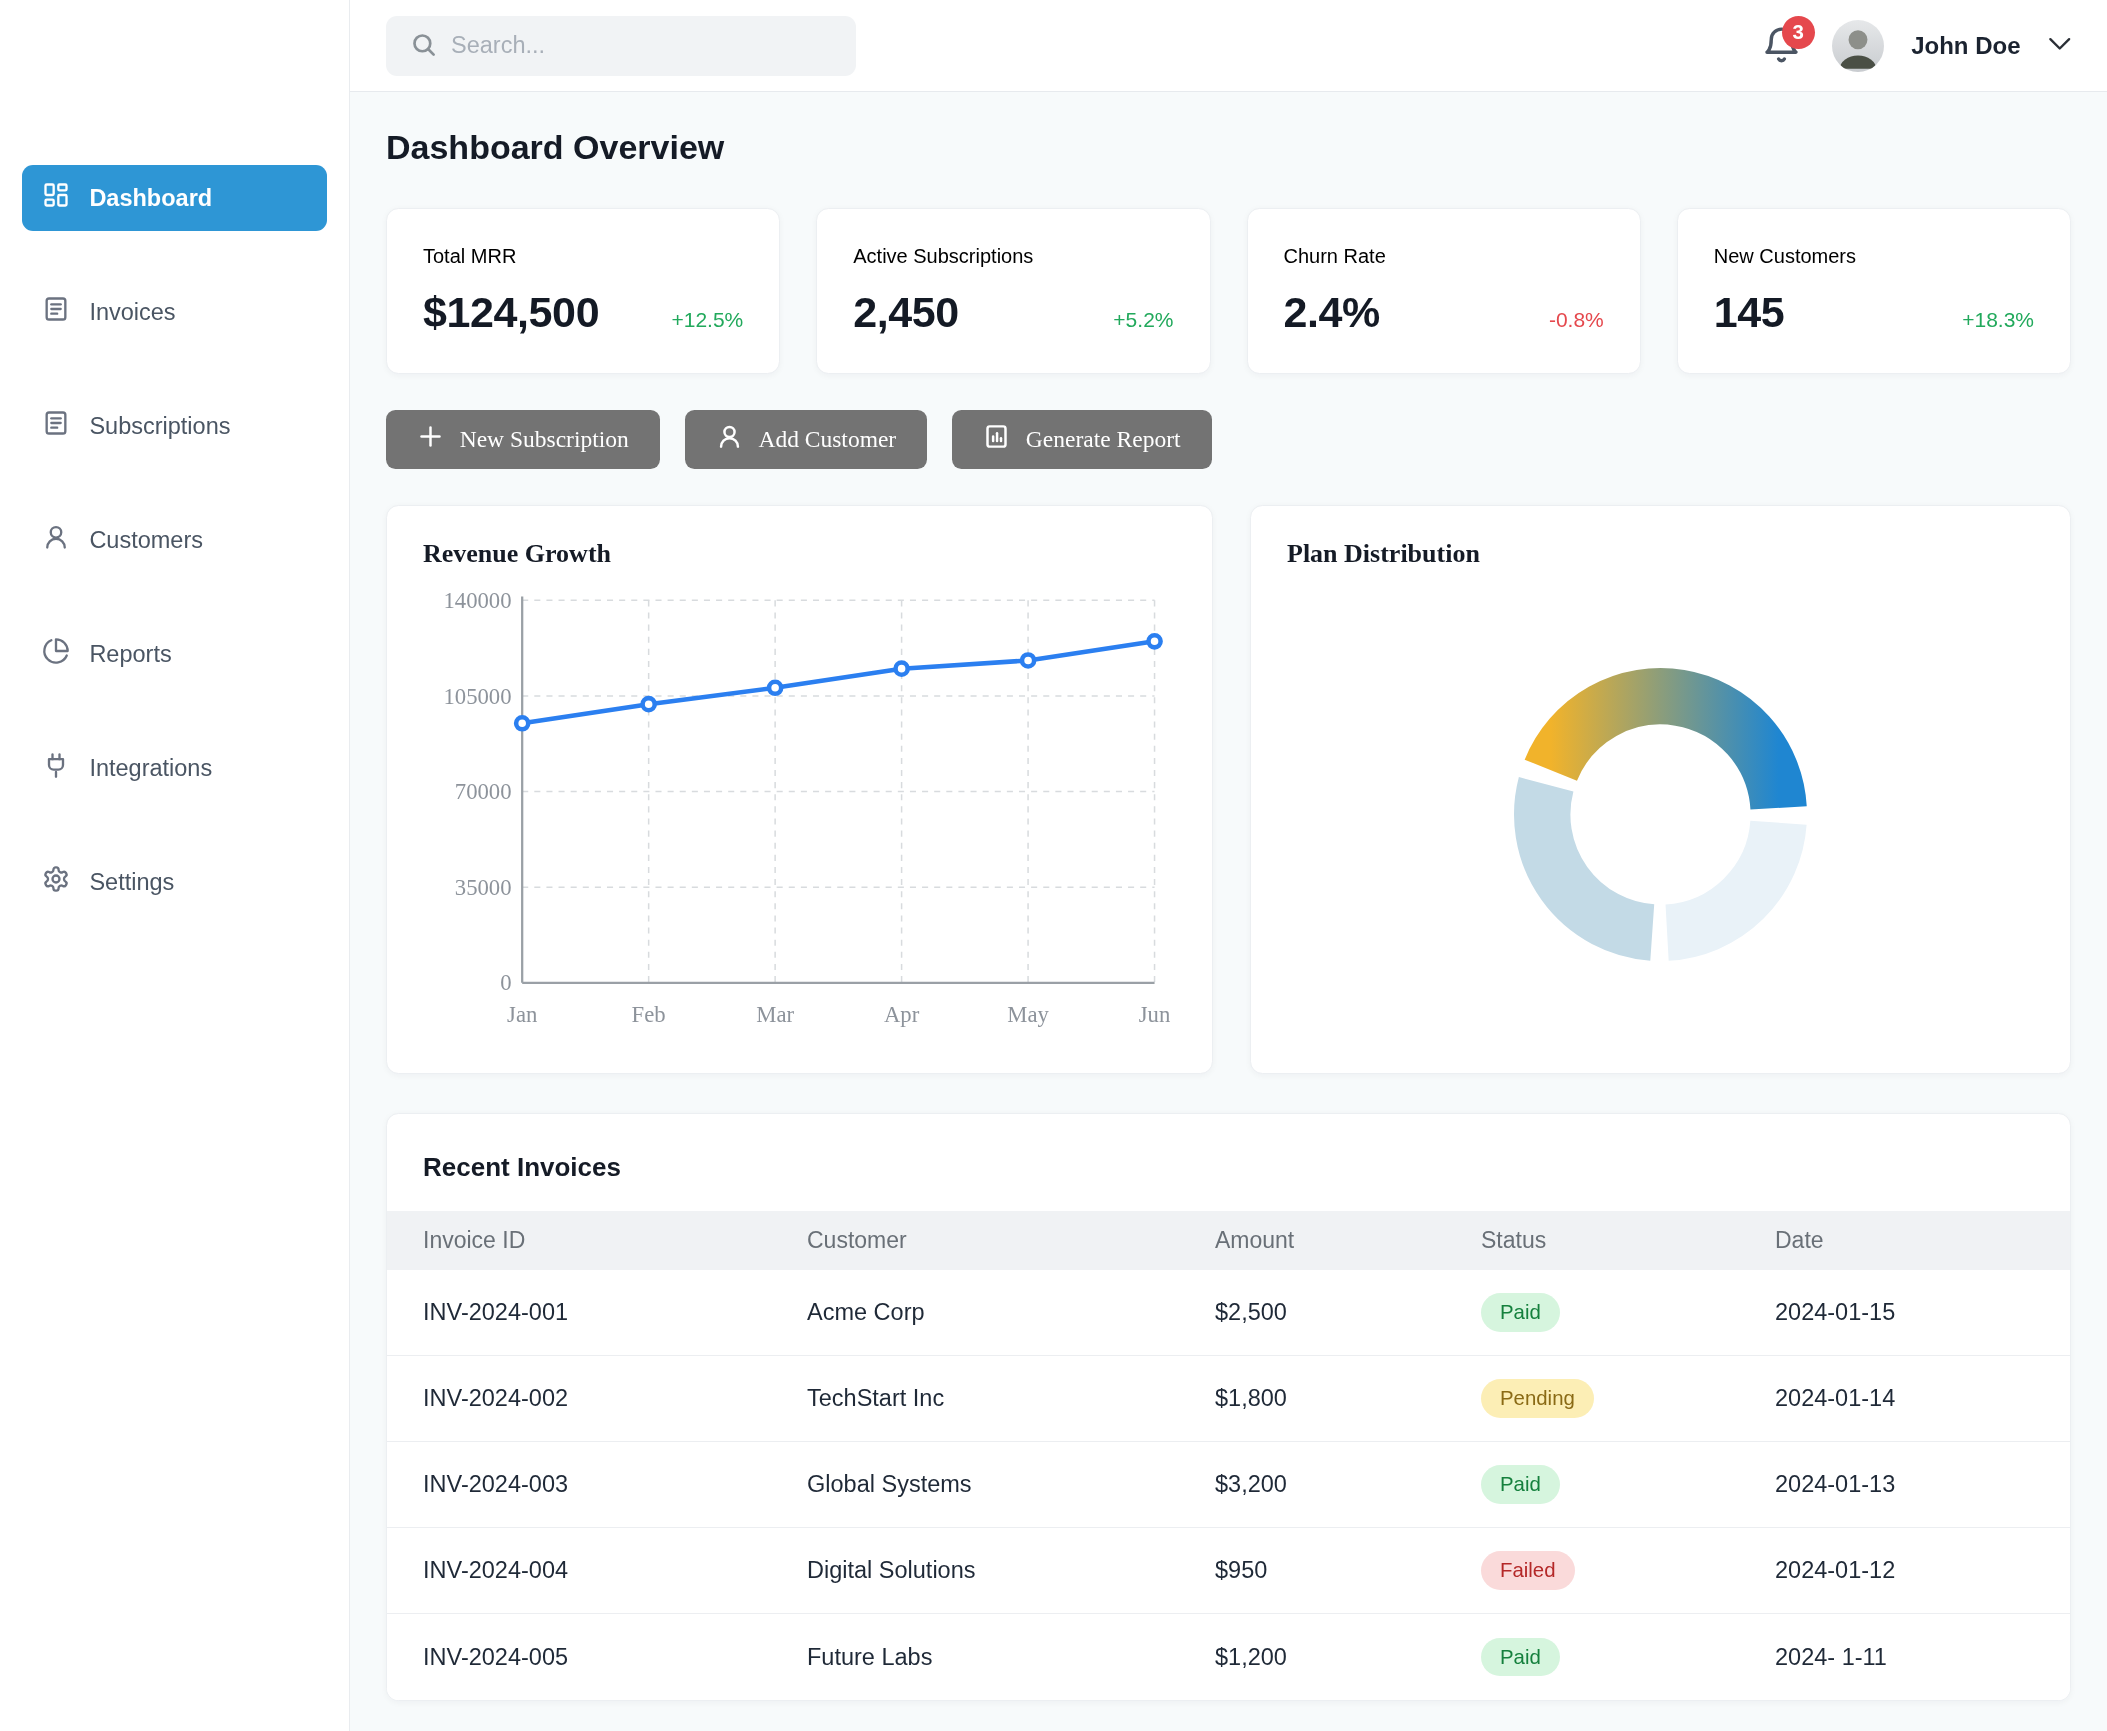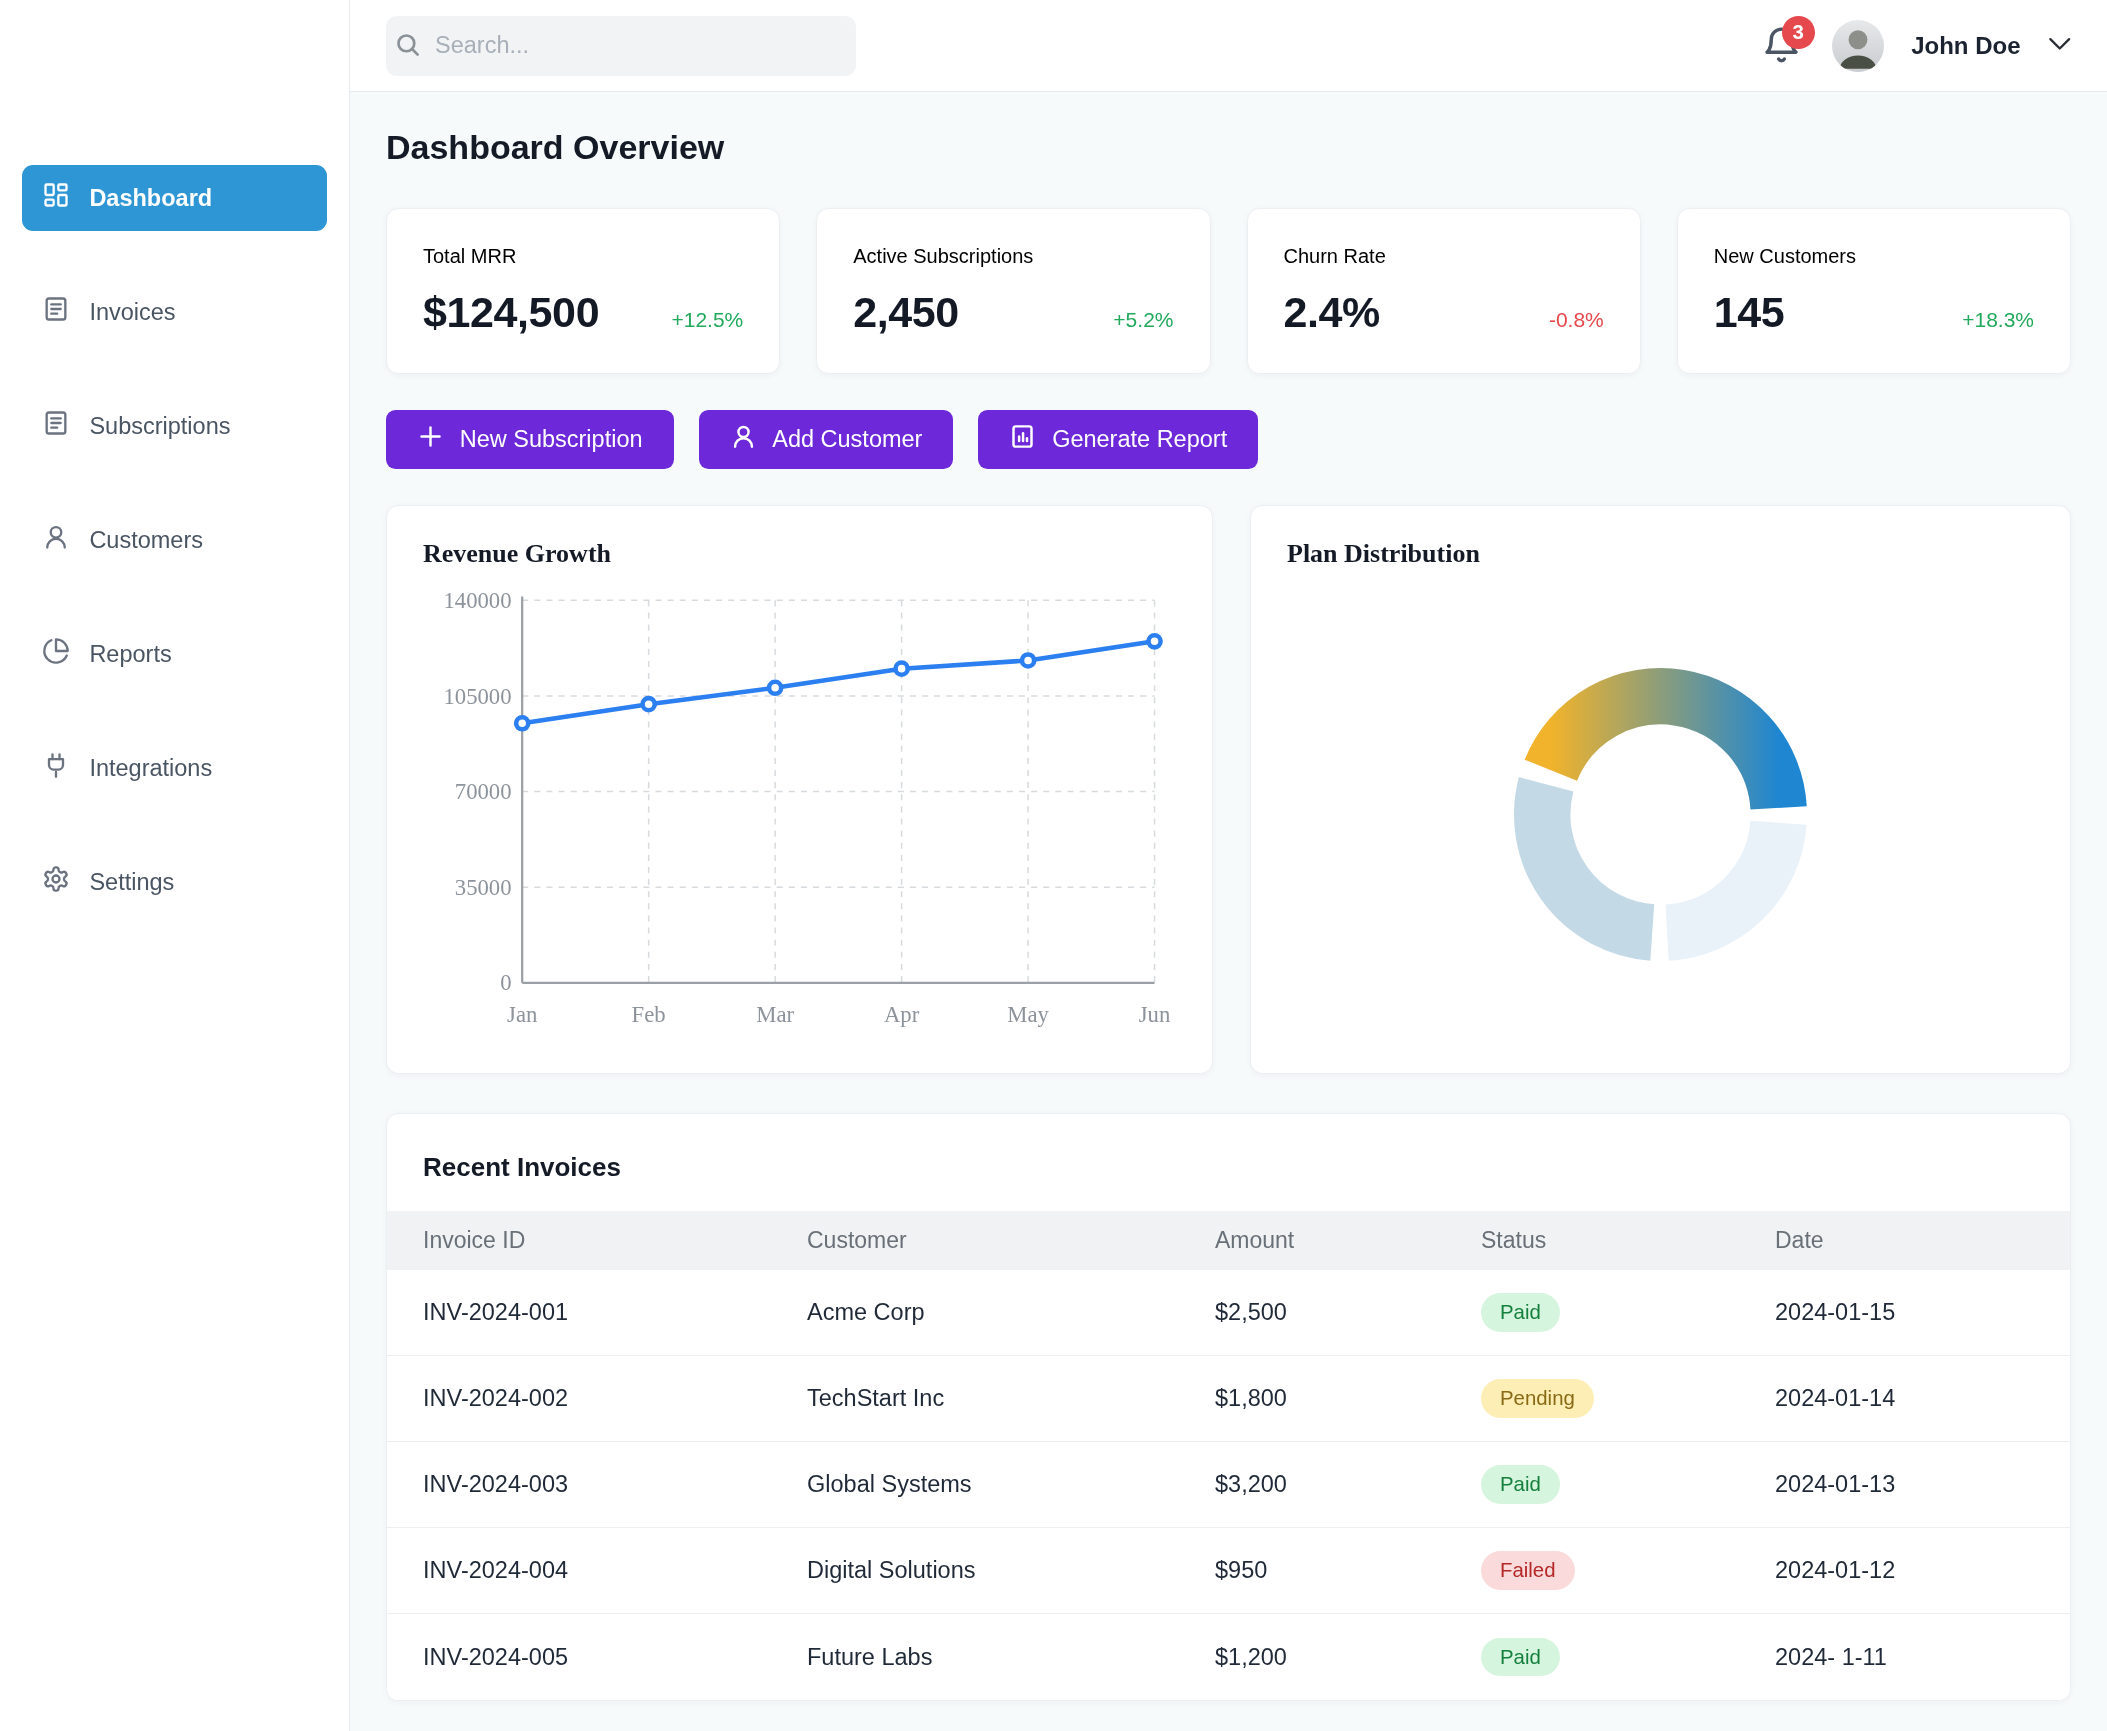--- a/index.html
+++ b/index.html
@@ -13,21 +13,21 @@
     border-radius:11px; padding:0 20.4px; color:#4a5563; font-size:23.5px; font-weight:500; cursor:pointer;margin-top:48px; }
   .nav-item svg { width:28px; height:28px; stroke:#6b7280; stroke-width:2; fill:none;
     stroke-linecap:round; stroke-linejoin:round; flex:0 0 auto; }
   .nav-item.active { background:#2e96d5; color:#fff; font-weight:600; }
   .nav-item.active svg { stroke:#fff; }
 
   
   .topbar { position:fixed; left:350px; right:0; top:0; height:92px; background:#fff;
     border-bottom:1.6px solid #e7eaee; display:flex; align-items:center; padding:0 36px; z-index:4; }
   .search-box { width:470px; height:60px; background:#f1f3f5; border-radius:11px;
-    display:flex; align-items:center; padding:0 8px; gap:14px; }
+    display:flex; align-items:center; padding:0 24px; gap:14px; }
   .search-box svg { width:27px; height:27px; stroke:#8a9197; stroke-width:2.4; fill:none; stroke-linecap:round; }
   .search-box input { border:none; outline:none; background:transparent; font-size:23.5px;
     color:#3a4049; width:100%; font-family:"Liberation Sans", sans-serif; }
   .search-box input::placeholder { color:#a8afb8; }
   .topbar-right { margin-left:auto; display:flex; align-items:center; gap:27px; }
   .bell-wrap { position:relative; width:44px; height:44px; cursor:pointer; }
   .bell-wrap svg { width:41px; height:41px; stroke:#4b5563; stroke-width:2; fill:none; stroke-linecap:round; stroke-linejoin:round; }
   .bell-badge { position:absolute; top:-7.8px; right:-9.4px; min-width:33px; height:33px; border-radius:50%;
     background:#e5484d; color:#fff; font-size:20.4px; font-weight:700; display:flex; align-items:center; justify-content:center; }
   .avatar { width:52px; height:52px; border-radius:50%; overflow:hidden;
@@ -45,22 +45,22 @@
     box-shadow:0 1.6px 6.3px rgba(16,24,40,0.04); }
   .stat-card { flex:1; height:166px; display:flex; flex-direction:column; justify-content:center; padding:0 36px; }
   .stat-label { font-size:20px; color:#000000; margin-bottom:20.4px; }
   .stat-value-row { display:flex; align-items:baseline; justify-content:space-between; }
   .stat-value { font-size:43px; font-weight:700; color:#141a25; letter-spacing:-0.4px; }
   .stat-delta { font-size:21px; font-weight:500; }
   .delta-green { color:#22a95c; } .delta-red { color:#e5484d; }
 
   .actions-row { display:flex; gap:25px; margin-bottom:36px; }
   .btn { display:flex; align-items:center; gap:15.7px; height:59px; padding:0 31px; border:none;
-    background:#6d28d9; color:#fff; font-size:23.5px; font-weight:500; border-radius:9.4px;
-    font-family:Liberation Sans, sans-serif; cursor:pointer; }
+    background:#737373; color:#fff; font-size:23.5px; font-weight:500; border-radius:9.4px;
+    font-family:Liberation Serif, serif; cursor:pointer; }
   .btn svg { width:27px; height:27px; stroke:#fff; stroke-width:2.2; fill:none; stroke-linecap:round; stroke-linejoin:round; }
 
   .charts-row { display:flex; gap:37px; margin-bottom:39px; height:569px;font-family:Liberation Serif, serif; }
   .chart-card { padding:33px 36px; display:flex; flex-direction:column; }
   .chart-card.left { width:827px; }
   .chart-card.right { flex:1; }
   .chart-title { font-size:26px; font-weight:600; color:#151b26; margin-bottom:20.4px; }
   .donut-wrap { flex:1; display:flex; align-items:center; justify-content:center; }
 
   

